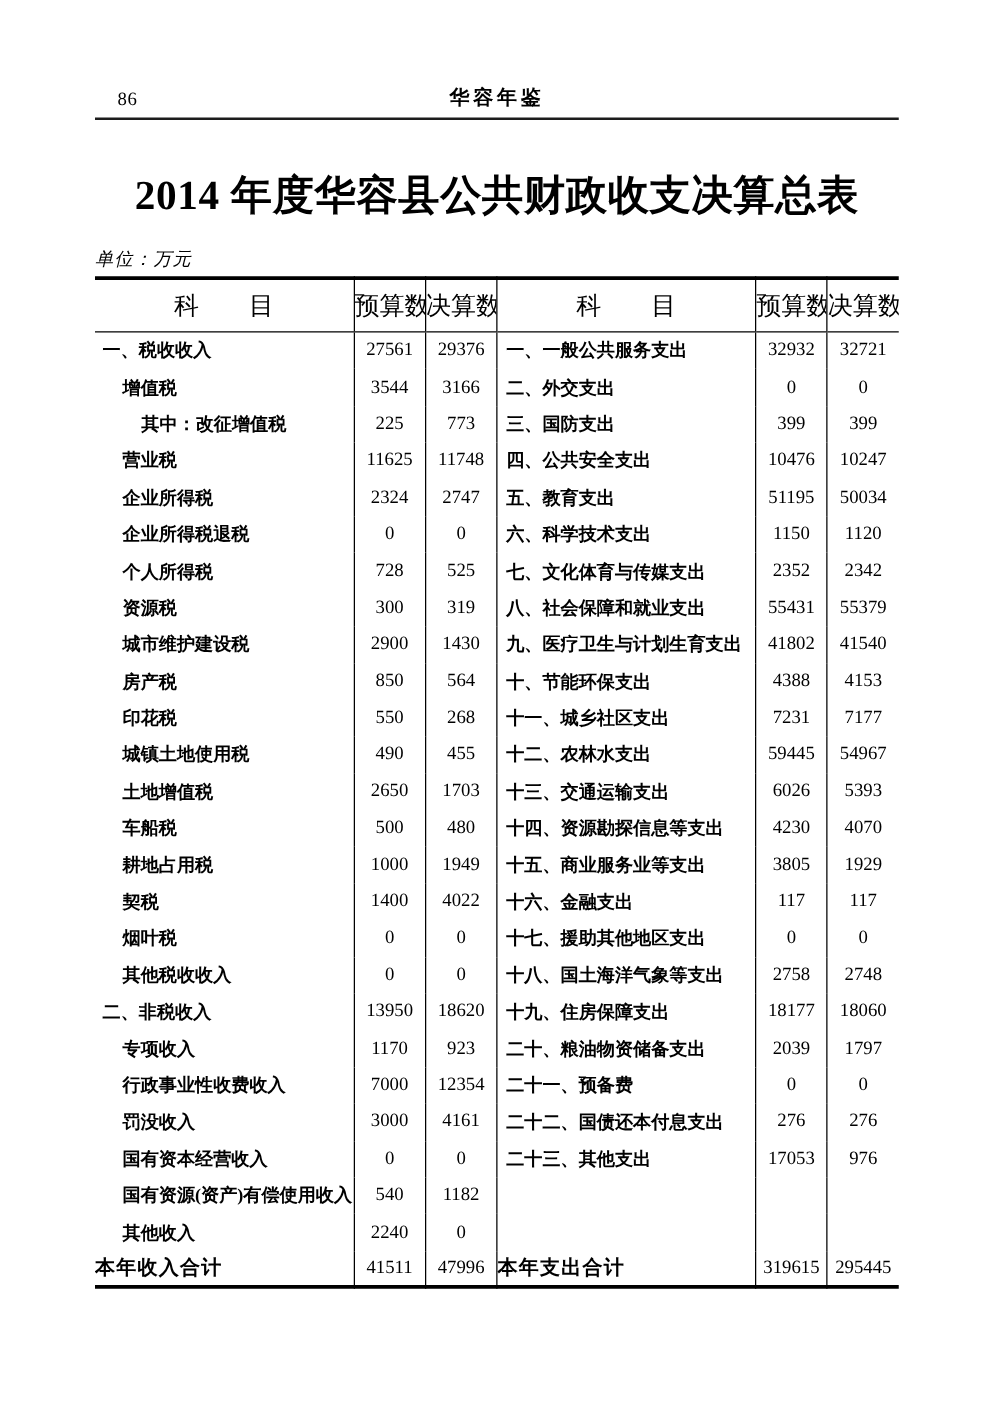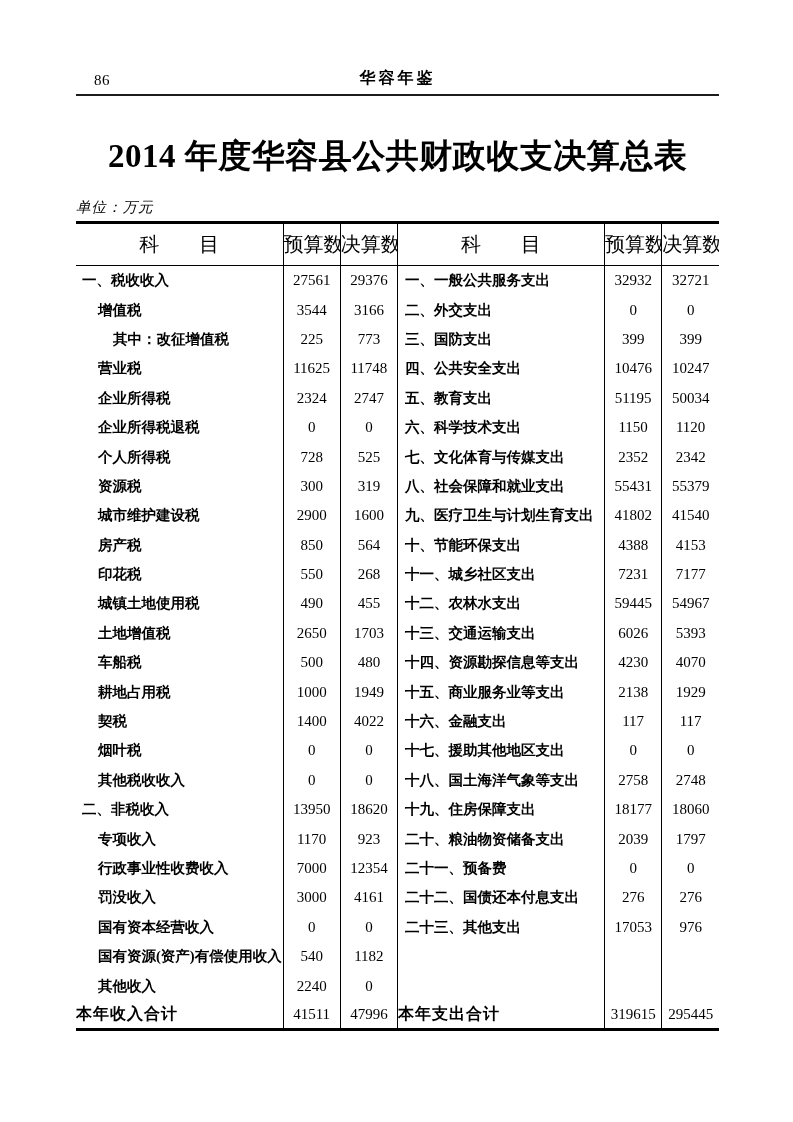--- a/index.html
+++ b/index.html
@@ -186,21 +186,21 @@
     <td class="c-label ind1">资源税</td>
     <td class="c-value">300</td>
     <td class="c-value">319</td>
     <td class="mid c-label rlabel">八、社会保障和就业支出</td>
     <td class="c-value">55431</td>
     <td class="c-value">55379</td>
   </tr>
         <tr>
     <td class="c-label ind1">城市维护建设税</td>
     <td class="c-value">2900</td>
-    <td class="c-value">1600</td>
+    <td class="c-value">1430</td>
     <td class="mid c-label rlabel">九、医疗卫生与计划生育支出</td>
     <td class="c-value">41802</td>
     <td class="c-value">41540</td>
   </tr>
         <tr>
     <td class="c-label ind1">房产税</td>
     <td class="c-value">850</td>
     <td class="c-value">564</td>
     <td class="mid c-label rlabel">十、节能环保支出</td>
     <td class="c-value">4388</td>
@@ -236,21 +236,21 @@
     <td class="c-value">480</td>
     <td class="mid c-label rlabel">十四、资源勘探信息等支出</td>
     <td class="c-value">4230</td>
     <td class="c-value">4070</td>
   </tr>
         <tr>
     <td class="c-label ind1">耕地占用税</td>
     <td class="c-value">1000</td>
     <td class="c-value">1949</td>
     <td class="mid c-label rlabel">十五、商业服务业等支出</td>
-    <td class="c-value">2138</td>
+    <td class="c-value">3805</td>
     <td class="c-value">1929</td>
   </tr>
         <tr>
     <td class="c-label ind1">契税</td>
     <td class="c-value">1400</td>
     <td class="c-value">4022</td>
     <td class="mid c-label rlabel">十六、金融支出</td>
     <td class="c-value">117</td>
     <td class="c-value">117</td>
   </tr>

